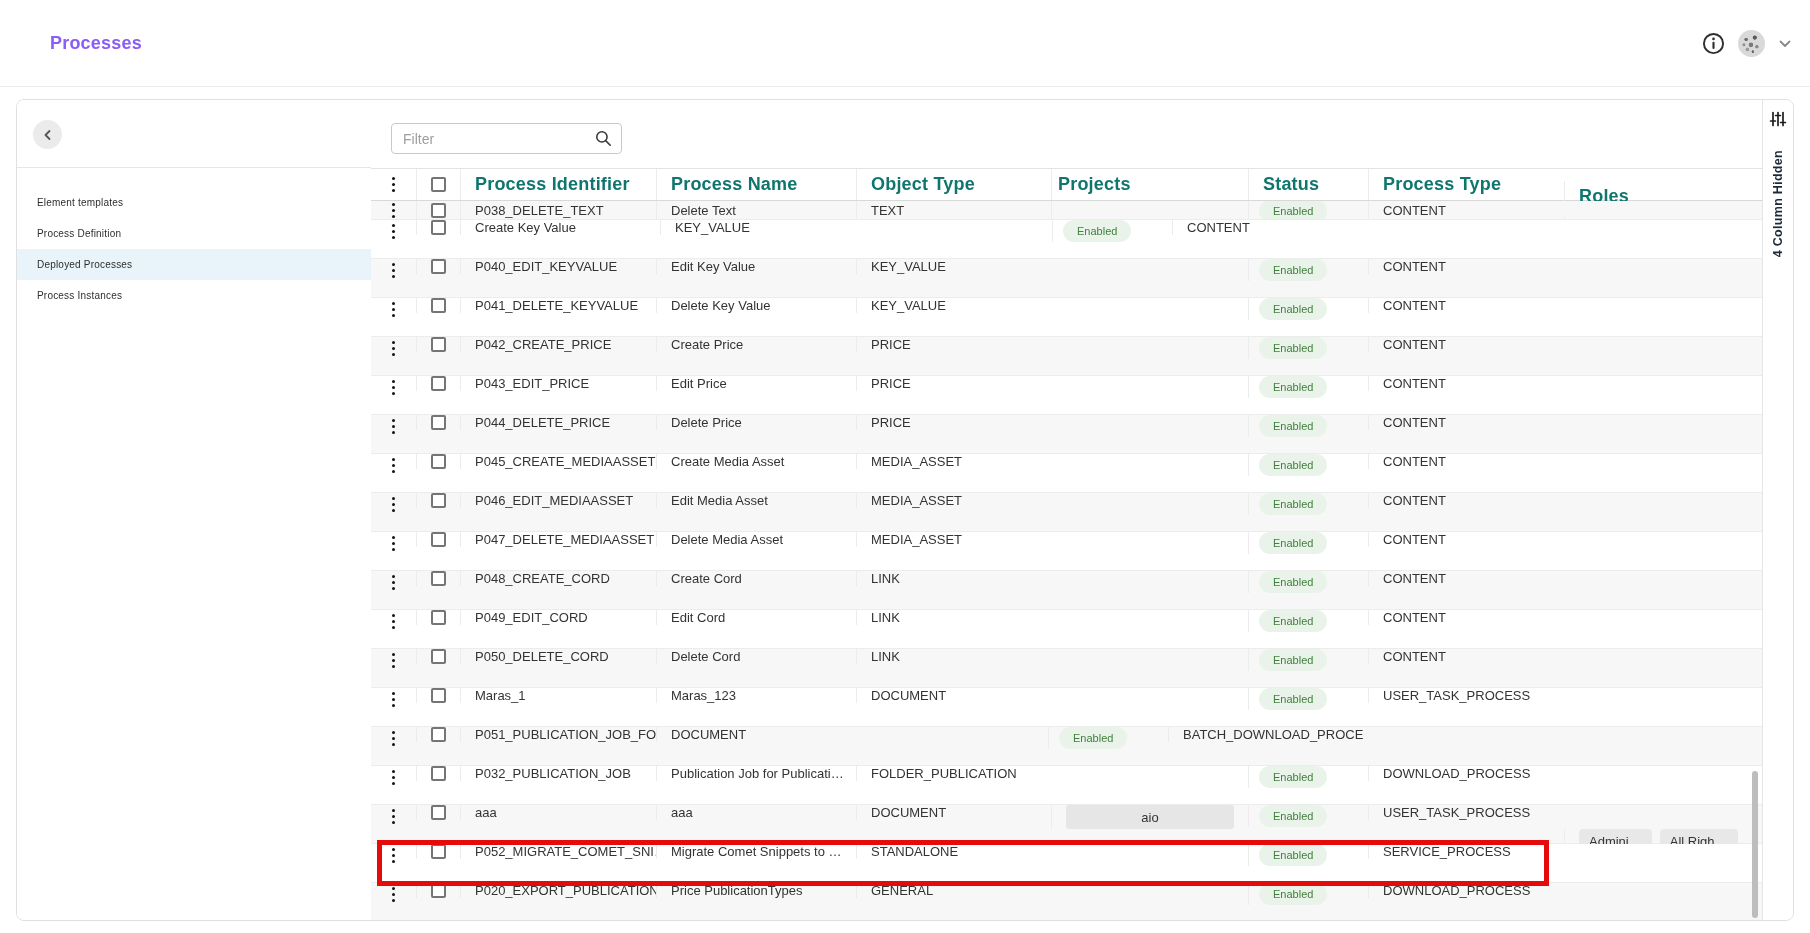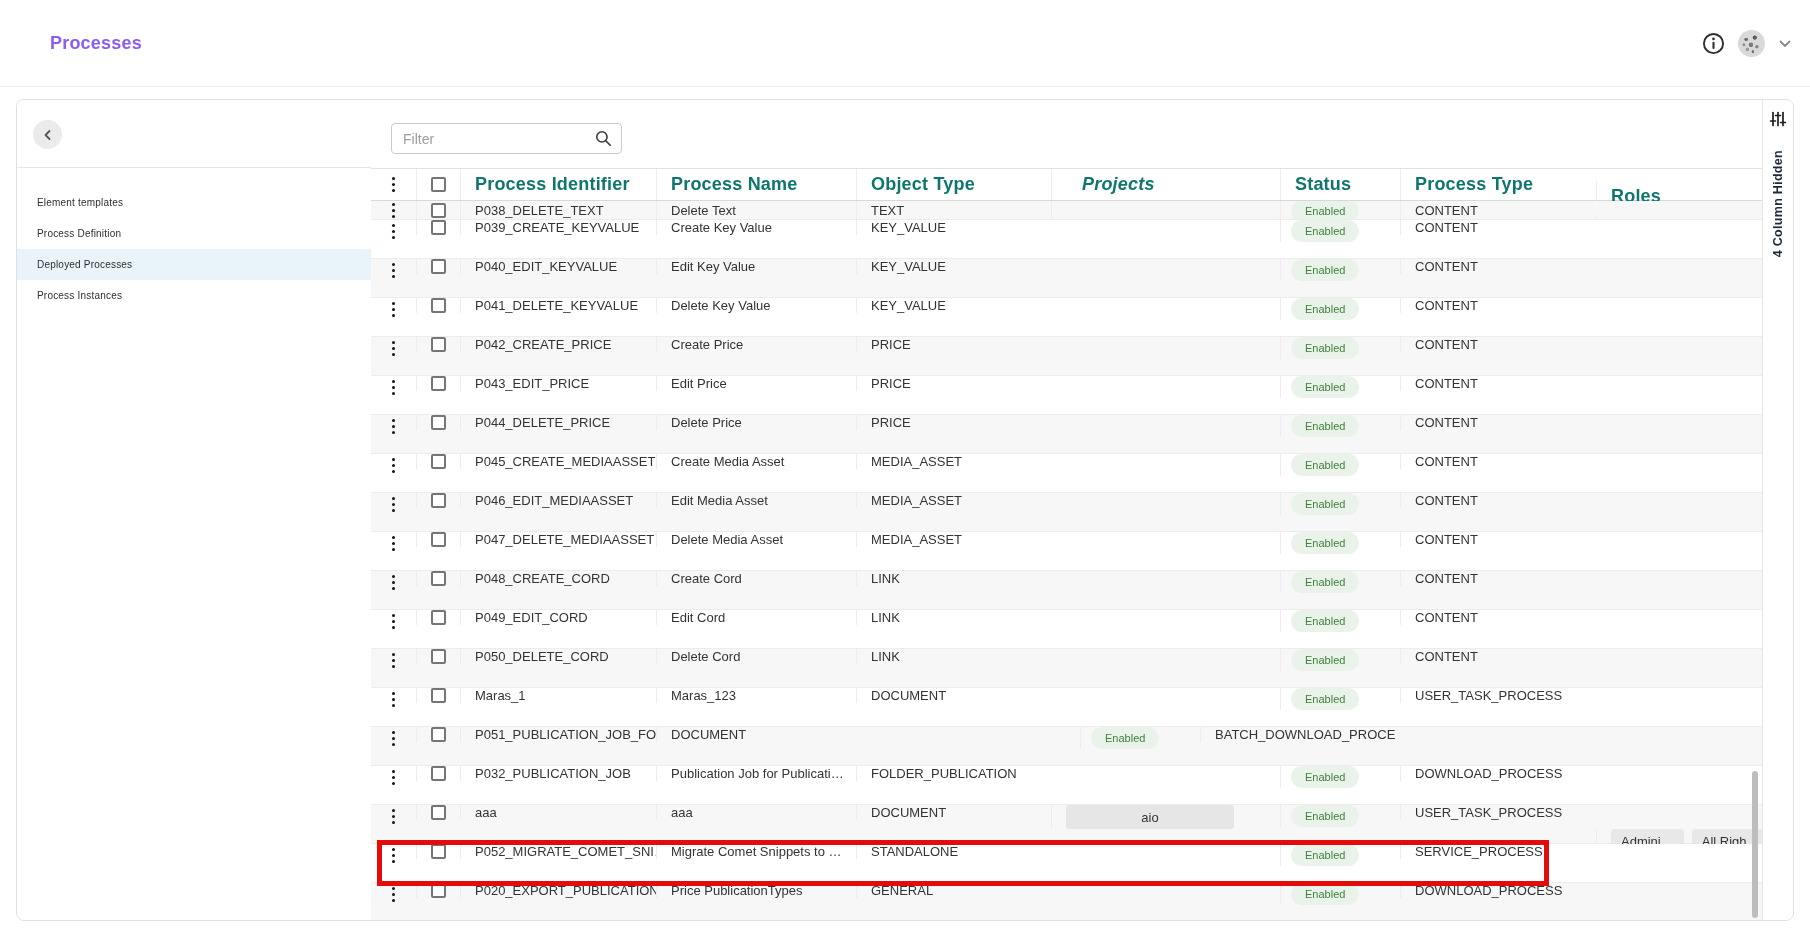--- a/index.html
+++ b/index.html
@@ -58,21 +58,21 @@
   .trow.partial .cell{height:39px; position:relative; top:-10px;}
   .cell{display:flex; align-items:center; padding-left:14px; font-size:13px; color:#333;
     border-left:1px solid var(--border); overflow:hidden; white-space:nowrap; flex:none;}
   .cell:first-child{border-left:none;}
   .c-kebab{width:45px; justify-content:center; padding-left:0;}
   .c-check{width:44px; justify-content:center; padding-left:0;}
   .c-id{width:196px;}
   .c-name{width:200px;}
   .c-obj{width:195px;}
   .c-proj{width:197px; justify-content:center; padding-left:0;}
-  .c-status{width:120px;margin-left:32px;}
+  .c-status{width:120px;}
   .c-type{width:196px;}
   .c-roles{width:200px; gap:8px;margin-top:24px;}
   .kebab{display:flex; flex-direction:column; gap:3px; cursor:pointer; padding:4px;}
   .kebab i{width:3px; height:3px; border-radius:50%; background:#141414;}
   .checkbox{width:15px; height:15px; border:2px solid #757575; border-radius:2px; background:#fff; cursor:pointer;}
   .pill{background:var(--status-bg); color:var(--status-text); border-radius:14px;
     padding:5px 14px; font-size:11px; margin-left:10px;}
   .project-badge{background:var(--badge-bg); color:#333; border-radius:3px; width:168px;
     height:24px; display:flex; align-items:center; justify-content:center; font-size:13px;}
   .role-badge{background:#e8e8e8; color:#333; border-radius:4px; padding:5px 10px; font-size:13px;}
@@ -140,21 +140,21 @@
             <i></i>
             <i></i>
           </span>
         </div>
         <div class="cell c-check">
           <span class="checkbox"></span>
         </div>
         <div class="cell c-id">Process Identifier</div>
         <div class="cell c-name">Process Name</div>
         <div class="cell c-obj">Object Type</div>
-        <div class="cell c-proj" style="justify-content: flex-start; padding-left: 30px; font-style: italic;">Projects</div>
+        <div class="cell c-proj" style="justify-content: flex-start; padding-left: 6px;">Projects</div>
         <div class="cell c-status">Status</div>
         <div class="cell c-type">Process Type</div>
         <div class="cell c-roles">Roles</div>
       </div>
     <div class="tbody" id="tbody">
         <div class="trow gray partial">
           <div class="cell c-kebab">
             <span class="kebab">
               <i></i>
               <i></i>
@@ -185,23 +185,20 @@
         <div class="trow">
           <div class="cell c-kebab">
             <span class="kebab">
               <i></i>
               <i></i>
               <i></i>
             </span>
           </div>
           <div class="cell c-check">
             <span class="checkbox"></span>
-          </div>
-          <div class="cell c-id">
-            <span>P039_CREATE_KEYVALUE</span>
           </div>
           <div class="cell c-name">
             <span>Create Key Value</span>
           </div>
           <div class="cell c-obj">
             <span>KEY_VALUE</span>
           </div>
           <div class="cell c-proj"></div>
           <div class="cell c-status" style="padding-left: 0px;">
             <span class="pill">Enabled</span>

